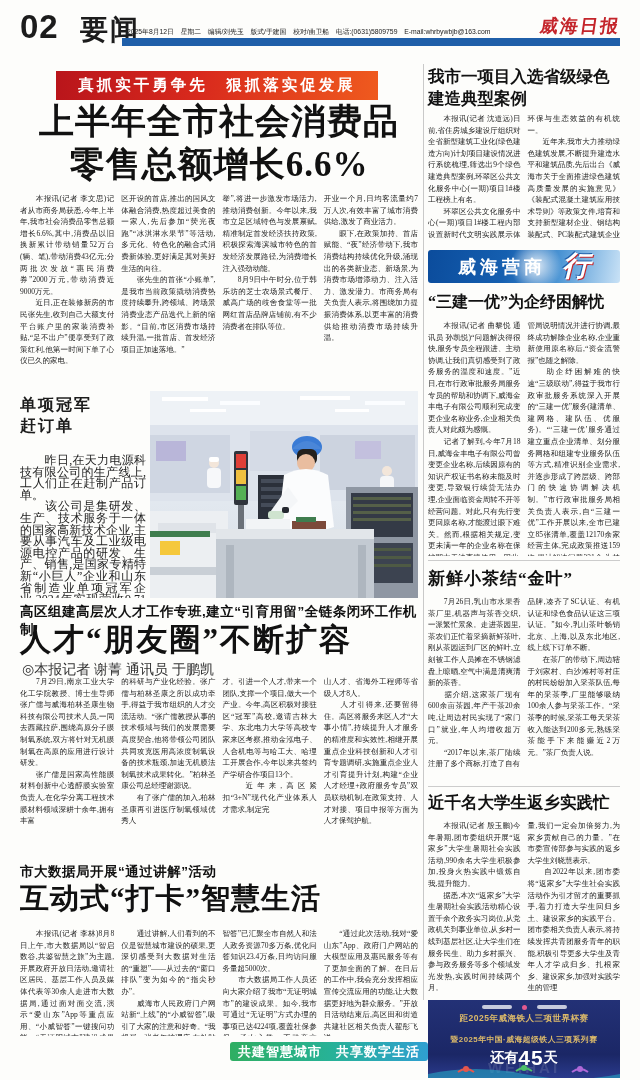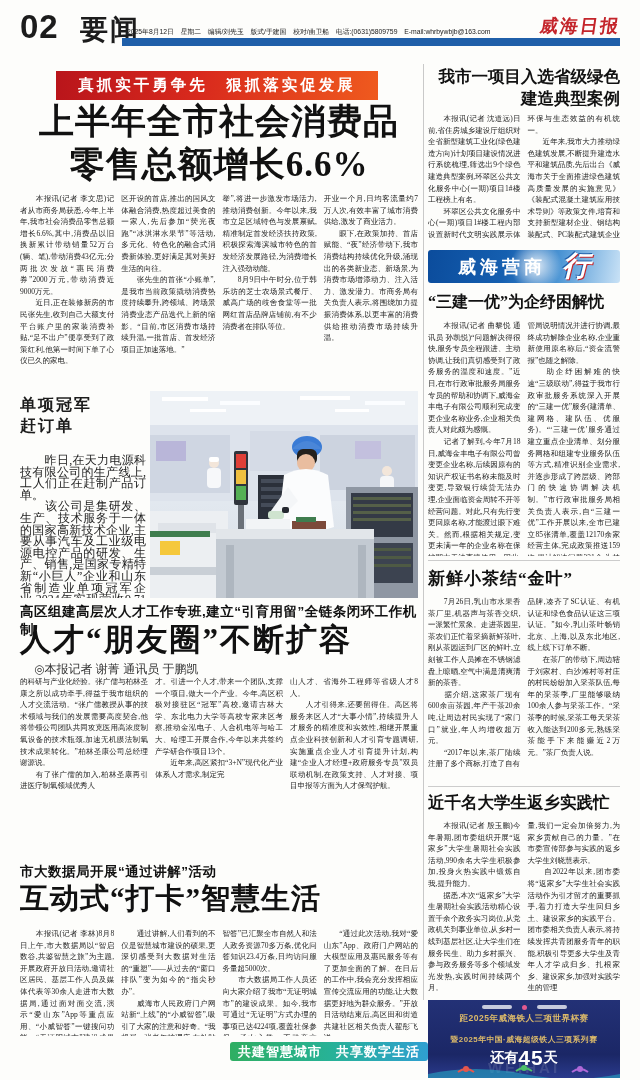--- a/index.html
+++ b/index.html
@@ -34,40 +34,40 @@
   .captitle{font-size:16px;font-weight:900;line-height:21px;letter-spacing:2px;margin-bottom:19px;}
   .capbody{font-size:12px;line-height:11.6px;text-align:justify;white-space:pre-line;}
   .capcredit{font-size:7.5px;text-align:right;margin-top:5px;}
   .photo{left:150px;top:391px;width:268px;height:207px;overflow:hidden;}
 
   
   .kicker{font-size:13.5px;font-weight:900;letter-spacing:0.5px;color:#111;}
   .talentkicker{left:20px;top:603px;width:398px;}
   .talenthead{left:20px;top:619px;width:398px;font-size:31px;font-weight:900;
               letter-spacing:2px;color:#111;}
-  .byline{left:34px;top:661px;font-size:12px;color:#333;}
+  .byline{left:22px;top:661px;font-size:14px;color:#333;}
   .talentbody{left:20px;top:676px;width:398px;height:184px;}
 
   
   .dbkicker{left:20px;top:863px;width:398px;}
   .dbhead{left:20px;top:879px;width:398px;font-size:29px;font-weight:900;
           letter-spacing:1px;color:#111;}
   .dbbody{left:20px;top:928px;width:398px;height:108px;}
 
   
   .smartbanner{left:230px;top:1042px;width:198px;height:19px;border-radius:3px;
                background:linear-gradient(90deg,#2fae62,#27b296 50%,#2f9fd1);
                display:flex;align-items:center;justify-content:center;color:#fff;
                font-size:13px;font-weight:900;letter-spacing:1px;}
 
   
   .vrule{left:423px;top:64px;width:1px;height:936px;background:#c9c9c9;}
   .hrule{left:428px;width:192px;height:1px;background:#cccccc;}
   .gbhead{left:428px;top:66px;width:192px;font-size:16.5px;line-height:21.5px;
-          font-weight:900;color:#111;text-align:right;}
+          font-weight:900;color:#111;}
   .gbbody{left:428px;top:113px;width:192px;height:127px;}
 
   .brandbanner{left:428px;top:250px;width:192px;height:33px;border-radius:3px;
                background:linear-gradient(100deg,#0b4c9c 0%,#155fb0 40%,#4c95d4 68%,#c9e2f6 100%);
                overflow:hidden;}
   .brandtext{position:absolute;left:30px;top:5px;color:#fff;font-size:18px;
              font-weight:900;letter-spacing:4px;}
   .brandscript{position:absolute;right:30px;top:-3px;color:#fff;font-size:28px;
                font-style:italic;font-weight:900;
                text-shadow:1px 1px 0 #c4252b,-1px -1px 0 #1f5fa9;}
@@ -221,20 +221,22 @@
       <rect x="146" y="126" width="20" height="5" fill="#3f7d4e"></rect>
 
       <rect x="0" y="140" width="60" height="6" fill="#3f7d4e"></rect>
     </svg>
   </div>
 
   <div class="abs talentkicker kicker sans">高区组建高层次人才工作专班,建立“引育用留”全链条闭环工作机制</div>
   <div class="abs talenthead">人才“朋友圈”不断扩容</div>
   <div class="abs byline sans">◎本报记者 谢菁 通讯员 于鹏凯</div>
   <div class="abs talentbody body-cols">
+    <div class="col">　　7月29日,南京工业大学化工学院教授、博士生导师张广儒与威海柏林圣康生物科技有限公司技术人员,一同去西藏拉萨,围绕高原分子膜制氧系统,双方将针对无机膜制氧在高原的应用进行设计研发。
+　　张广儒是国家高性能膜材料创新中心透醇膜实验室负责人,在化学分离工程技术膜材料领域深耕十余年,拥有丰富</div>
     <div class="col">的科研与产业化经验。张广儒与柏林圣康之所以成功牵手,得益于我市组织的人才交流活动。“张广儒教授从事的技术领域与我们的发展需要高度契合,他将带领公司团队共同攻克医用高浓度制氧设备的技术瓶颈,加速无机膜法制氧技术成果转化。”柏林圣康公司总经理谢源说。
 　　有了张广儒的加入,柏林圣康再引进医疗制氧领域优秀人</div>
     <div class="col">才。引进一个人才,带来一个团队,支撑一个项目,做大一个产业。今年,高区积极对接驻区“冠军”高校,邀请吉林大学、东北电力大学等高校专家来区考察,推动金泓电子、人合机电等与哈工大、哈理工开展合作,今年以来共签约产学研合作项目13个。
 　　近年来,高区紧扣“3+N”现代化产业体系人才需求,制定完</div>
     <div class="col">山人才、省海外工程师等省级人才8人。
 　　人才引得来,还要留得住。高区将服务来区人才“大事小情”,持续提升人才服务的精准度和实效性,相继开展重点企业科技创新和人才引育专题调研,实施重点企业人才引育提升计划,构建“企业人才经理+政府服务专员”双员联动机制,在政策支持、人才对接、项目申报等方面为人才保驾护航。</div>
   </div>
 
   <div class="abs dbkicker kicker sans">市大数据局开展“通过讲解”活动</div>
   <div class="abs dbhead">互动式“打卡”智慧生活</div>

